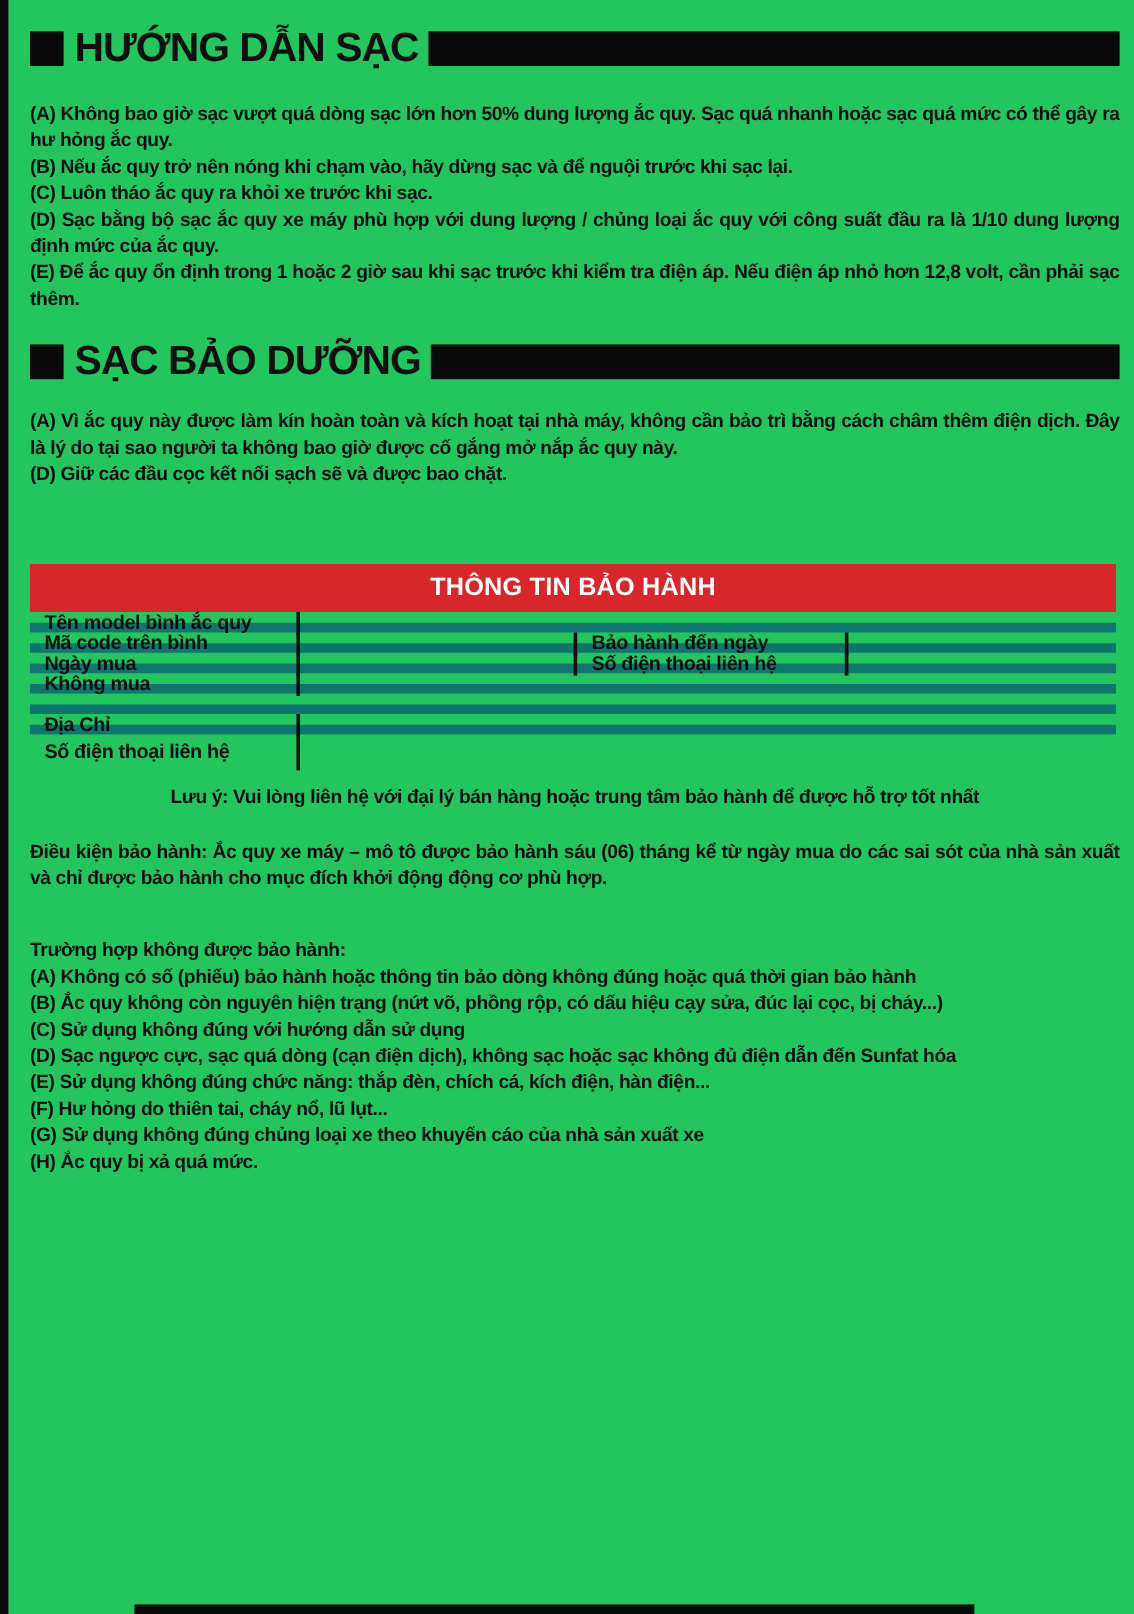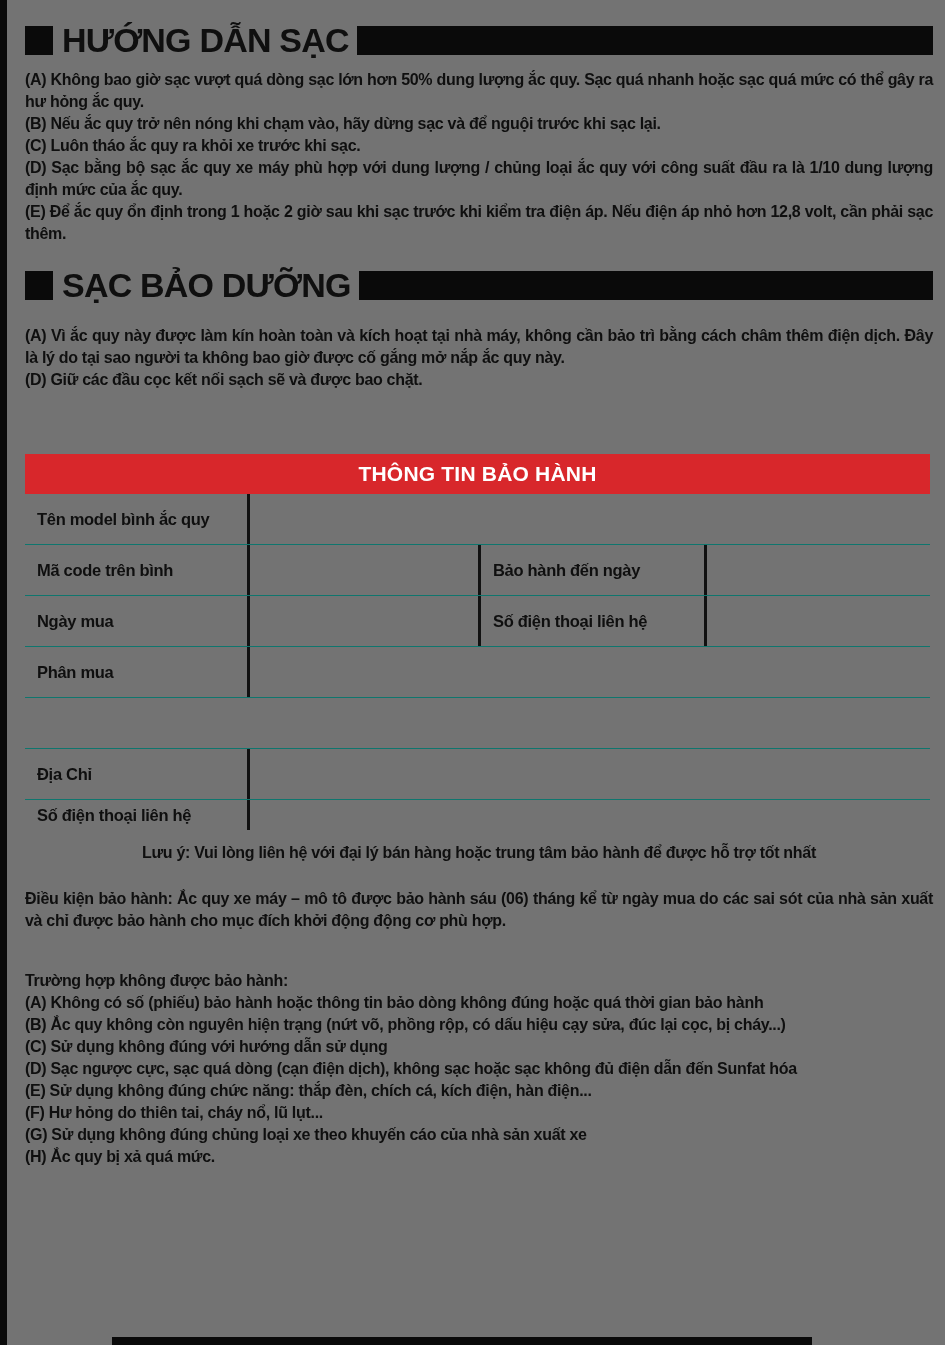--- a/index.html
+++ b/index.html
@@ -6,21 +6,21 @@
     margin: 0; padding: 0;
     width: 945px; height: 1345px;
     background: #ffffff;
     font-family: "Liberation Sans", sans-serif;
     color: #0f0f0f;
   }
   .page {
     position: relative;
     width: 945px; height: 1345px;
     overflow: hidden;
-    background: #737373;
+    background: #22c55e;
   }
   .left-bar {
     position: absolute; left: 0; top: 0;
     width: 7px; height: 1345px;
     background: #0a0a0a;
   }
   .bottom-bar {
     position: absolute; left: 112px; bottom: 0;
     width: 700px; height: 8px;
     background: #0a0a0a;
@@ -56,42 +56,42 @@
   }
   
   .para {
     margin: 0;
     font-size: 16px;
     font-weight: bold;
     letter-spacing: -0.3px;
     line-height: 22px;
     text-align: justify;
   }
-  .sec1-paras { margin-top: 6px; }
+  .sec1-paras { margin-top: 22px; }
   .sec2-paras { margin-top: 17px; }
   
   .wtable {
     margin-top: 63px;
     width: 905px;
   }
   .wt-title {
     height: 40px;
     background: #d8272b;
     color: #ffffff;
     font-size: 21px;
     font-weight: bold;
     text-align: center;
     line-height: 40px;
     letter-spacing: 0.2px;
   }
   .wt-row {
     display: grid;
-    height: 51px;
+    height: 17px;
     box-sizing: border-box;
-    border-bottom: 1px solid #0f766e;
+    border-bottom: 8px solid #0f766e;
   }
   .wt-row.single { grid-template-columns: 225px 1fr; }
   .wt-row.double { grid-template-columns: 225px 231px 226px 1fr; }
   .wt-row.last { border-bottom: none; height: 30px; }
   .wt-cell {
     height: 100%;
     display: flex; align-items: center;
     box-sizing: border-box;
   }
   .wt-label {
@@ -172,21 +172,21 @@
       </div>
 
       <div class="wt-row double">
         <div class="wt-cell wt-label">Ngày mua</div>
         <div class="wt-cell wt-value mid"></div>
         <div class="wt-cell wt-label">Số điện thoại liên hệ</div>
         <div class="wt-cell wt-value"></div>
       </div>
 
       <div class="wt-row single">
-        <div class="wt-cell wt-label">Phân mua</div>
+        <div class="wt-cell wt-label">Không mua</div>
         <div class="wt-cell wt-value"></div>
       </div>
 
       <div class="wt-row single">
         <div class="wt-cell wt-value"></div>
       </div>
 
       <div class="wt-row single">
         <div class="wt-cell wt-label">Địa Chỉ</div>
         <div class="wt-cell wt-value"></div>

